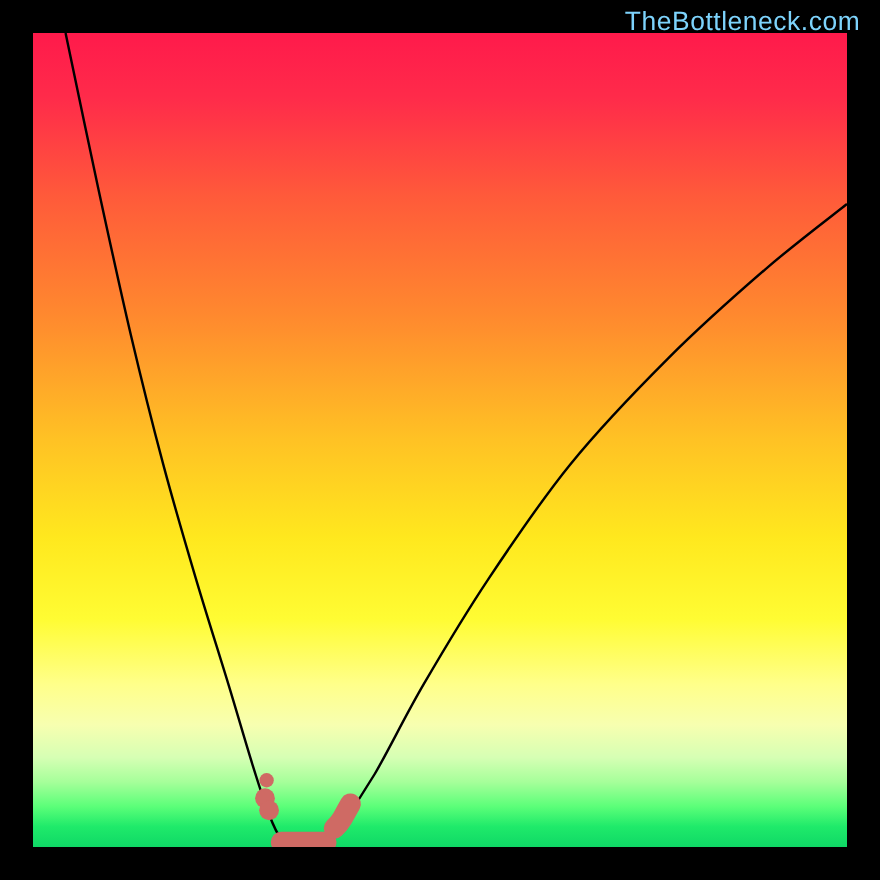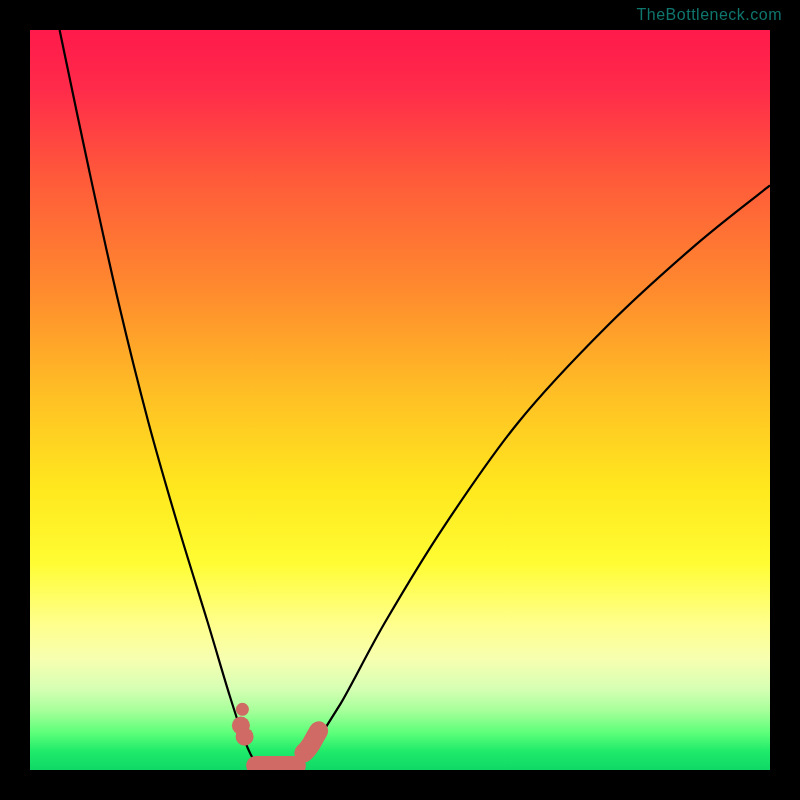--- a/index.html
+++ b/index.html
@@ -20,22 +20,22 @@
     overflow: hidden;
   }
   .gradient {
     position: absolute;
     inset: 0;
   }
   .watermark {
     position: absolute;
     top: 6px;
     right: 18px;
-    color: #0f766e;
-    font-size: 16px;
+    color: #7dd3fc;
+    font-size: 24px;
     font-weight: 500;
     letter-spacing: 0.5px;
     font-family: Arial, sans-serif;
   }
   svg.curves {
     position: absolute;
     inset: 0;
   }
 </style>
 </head>

